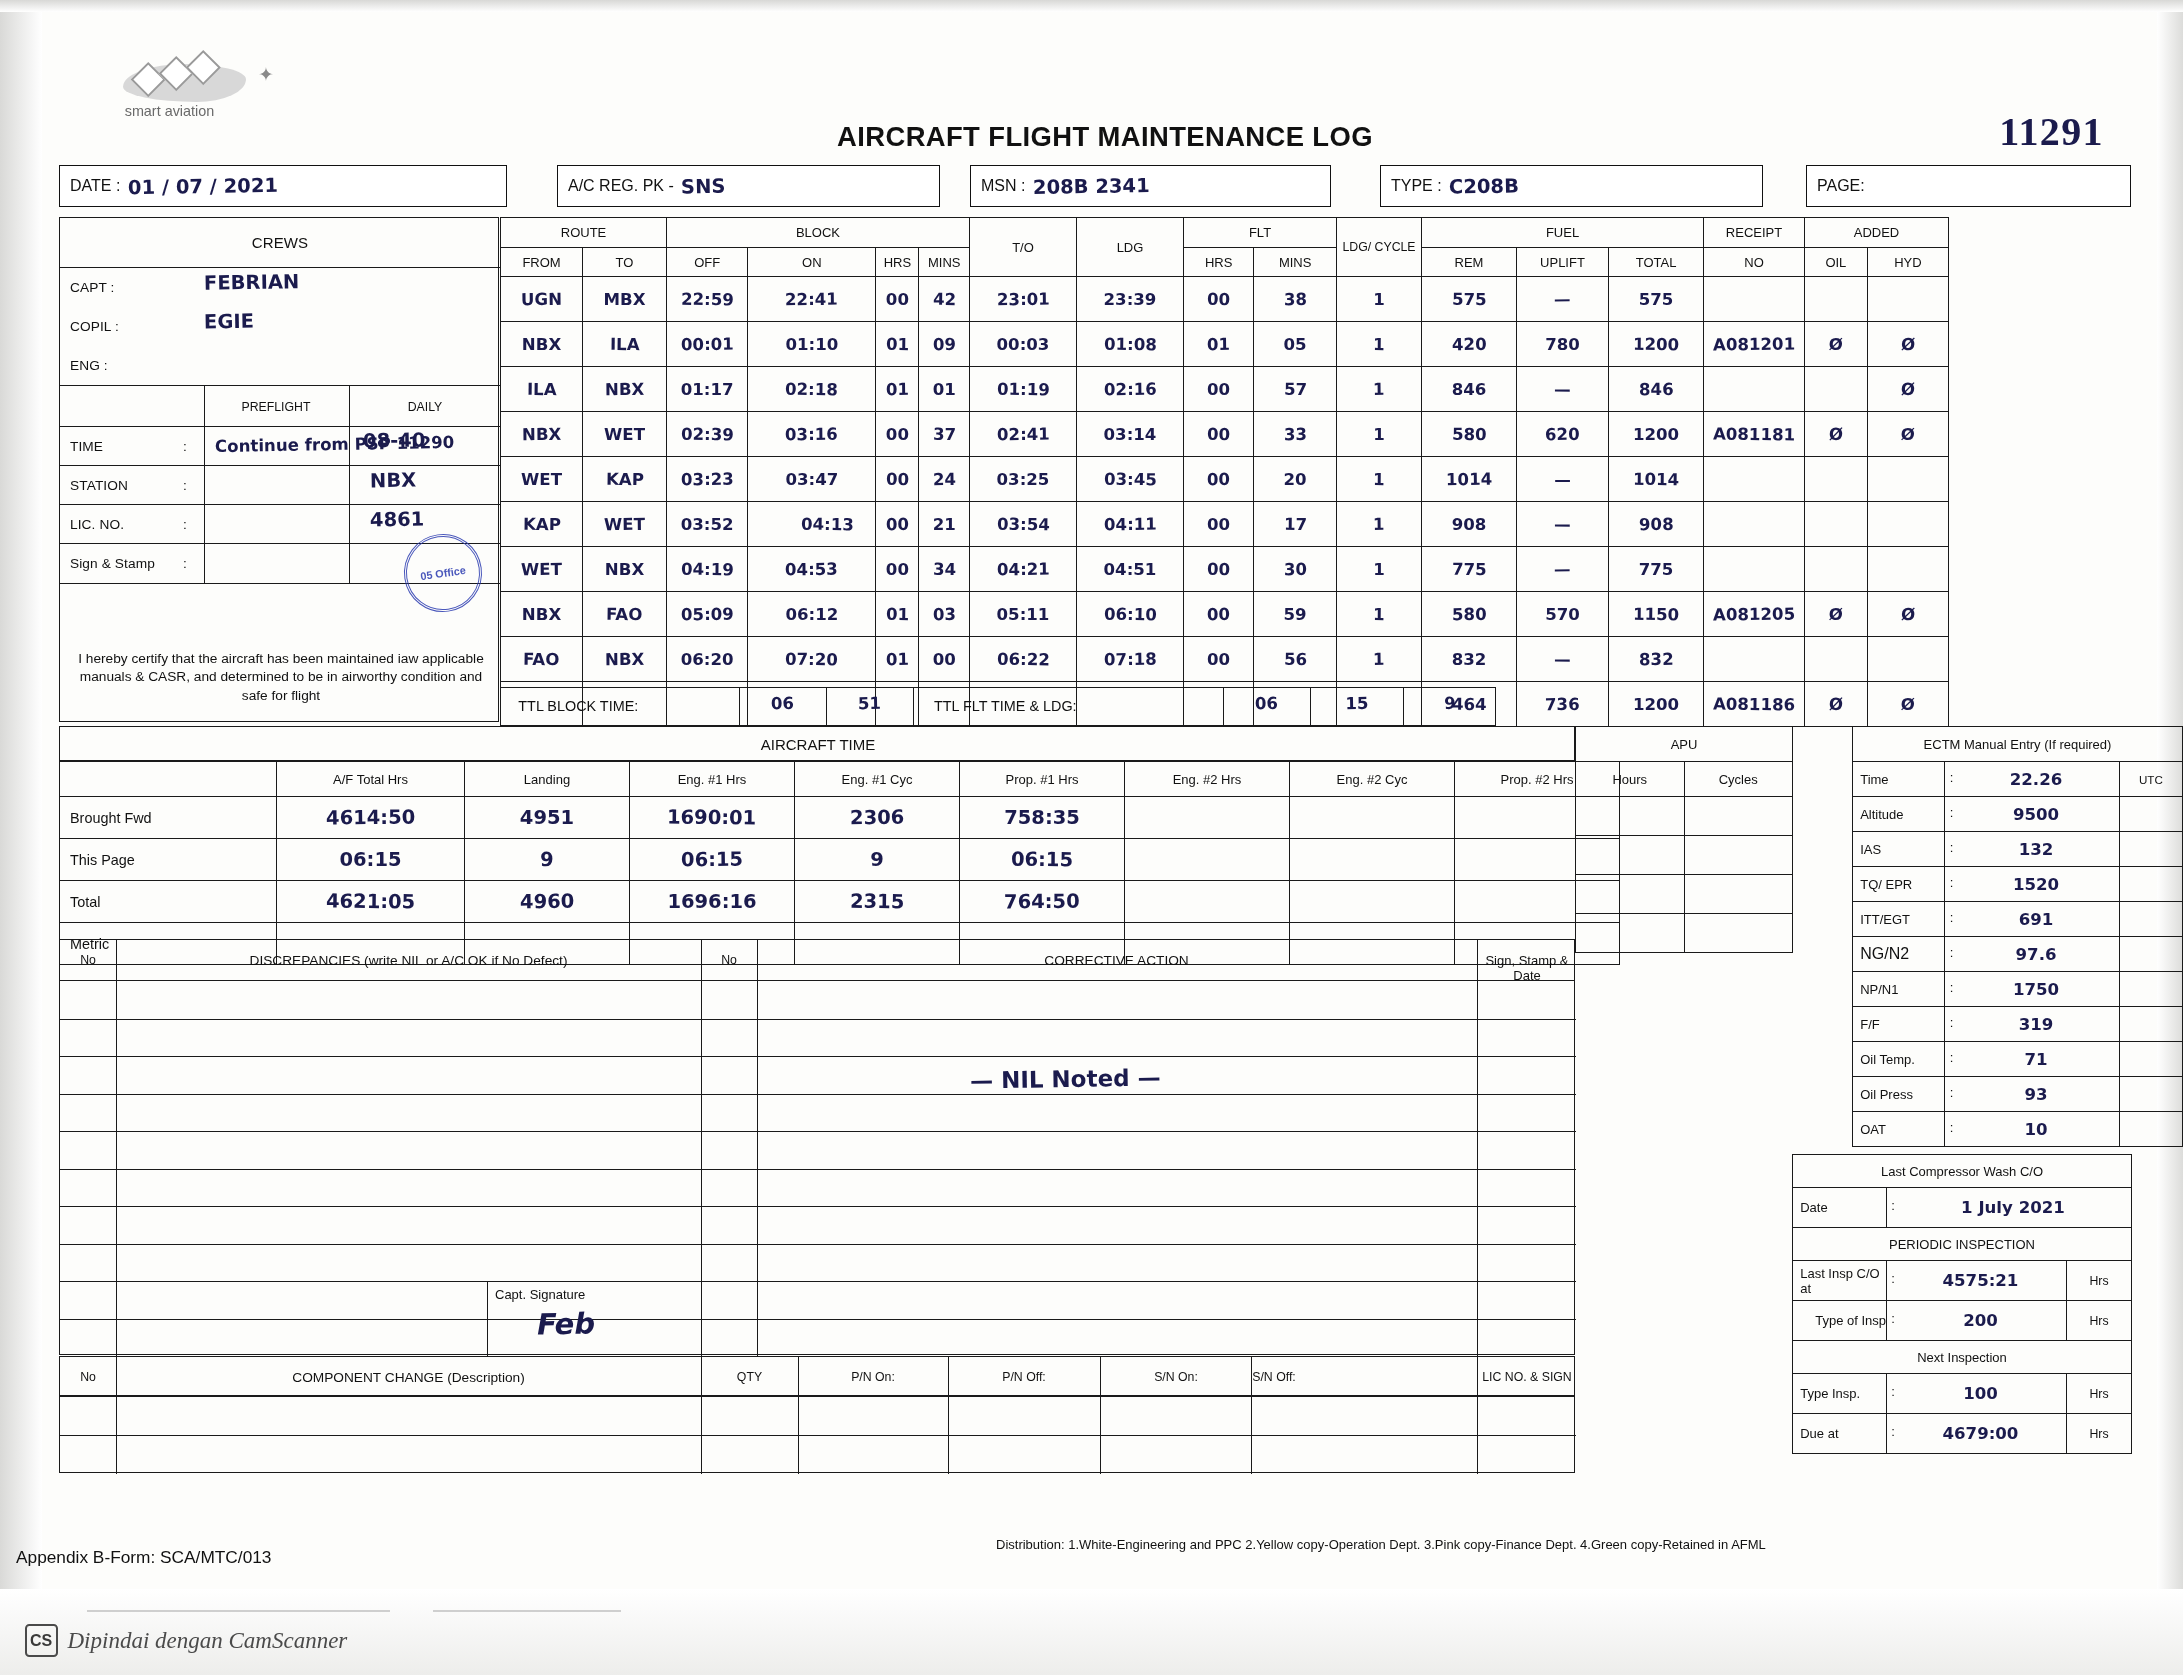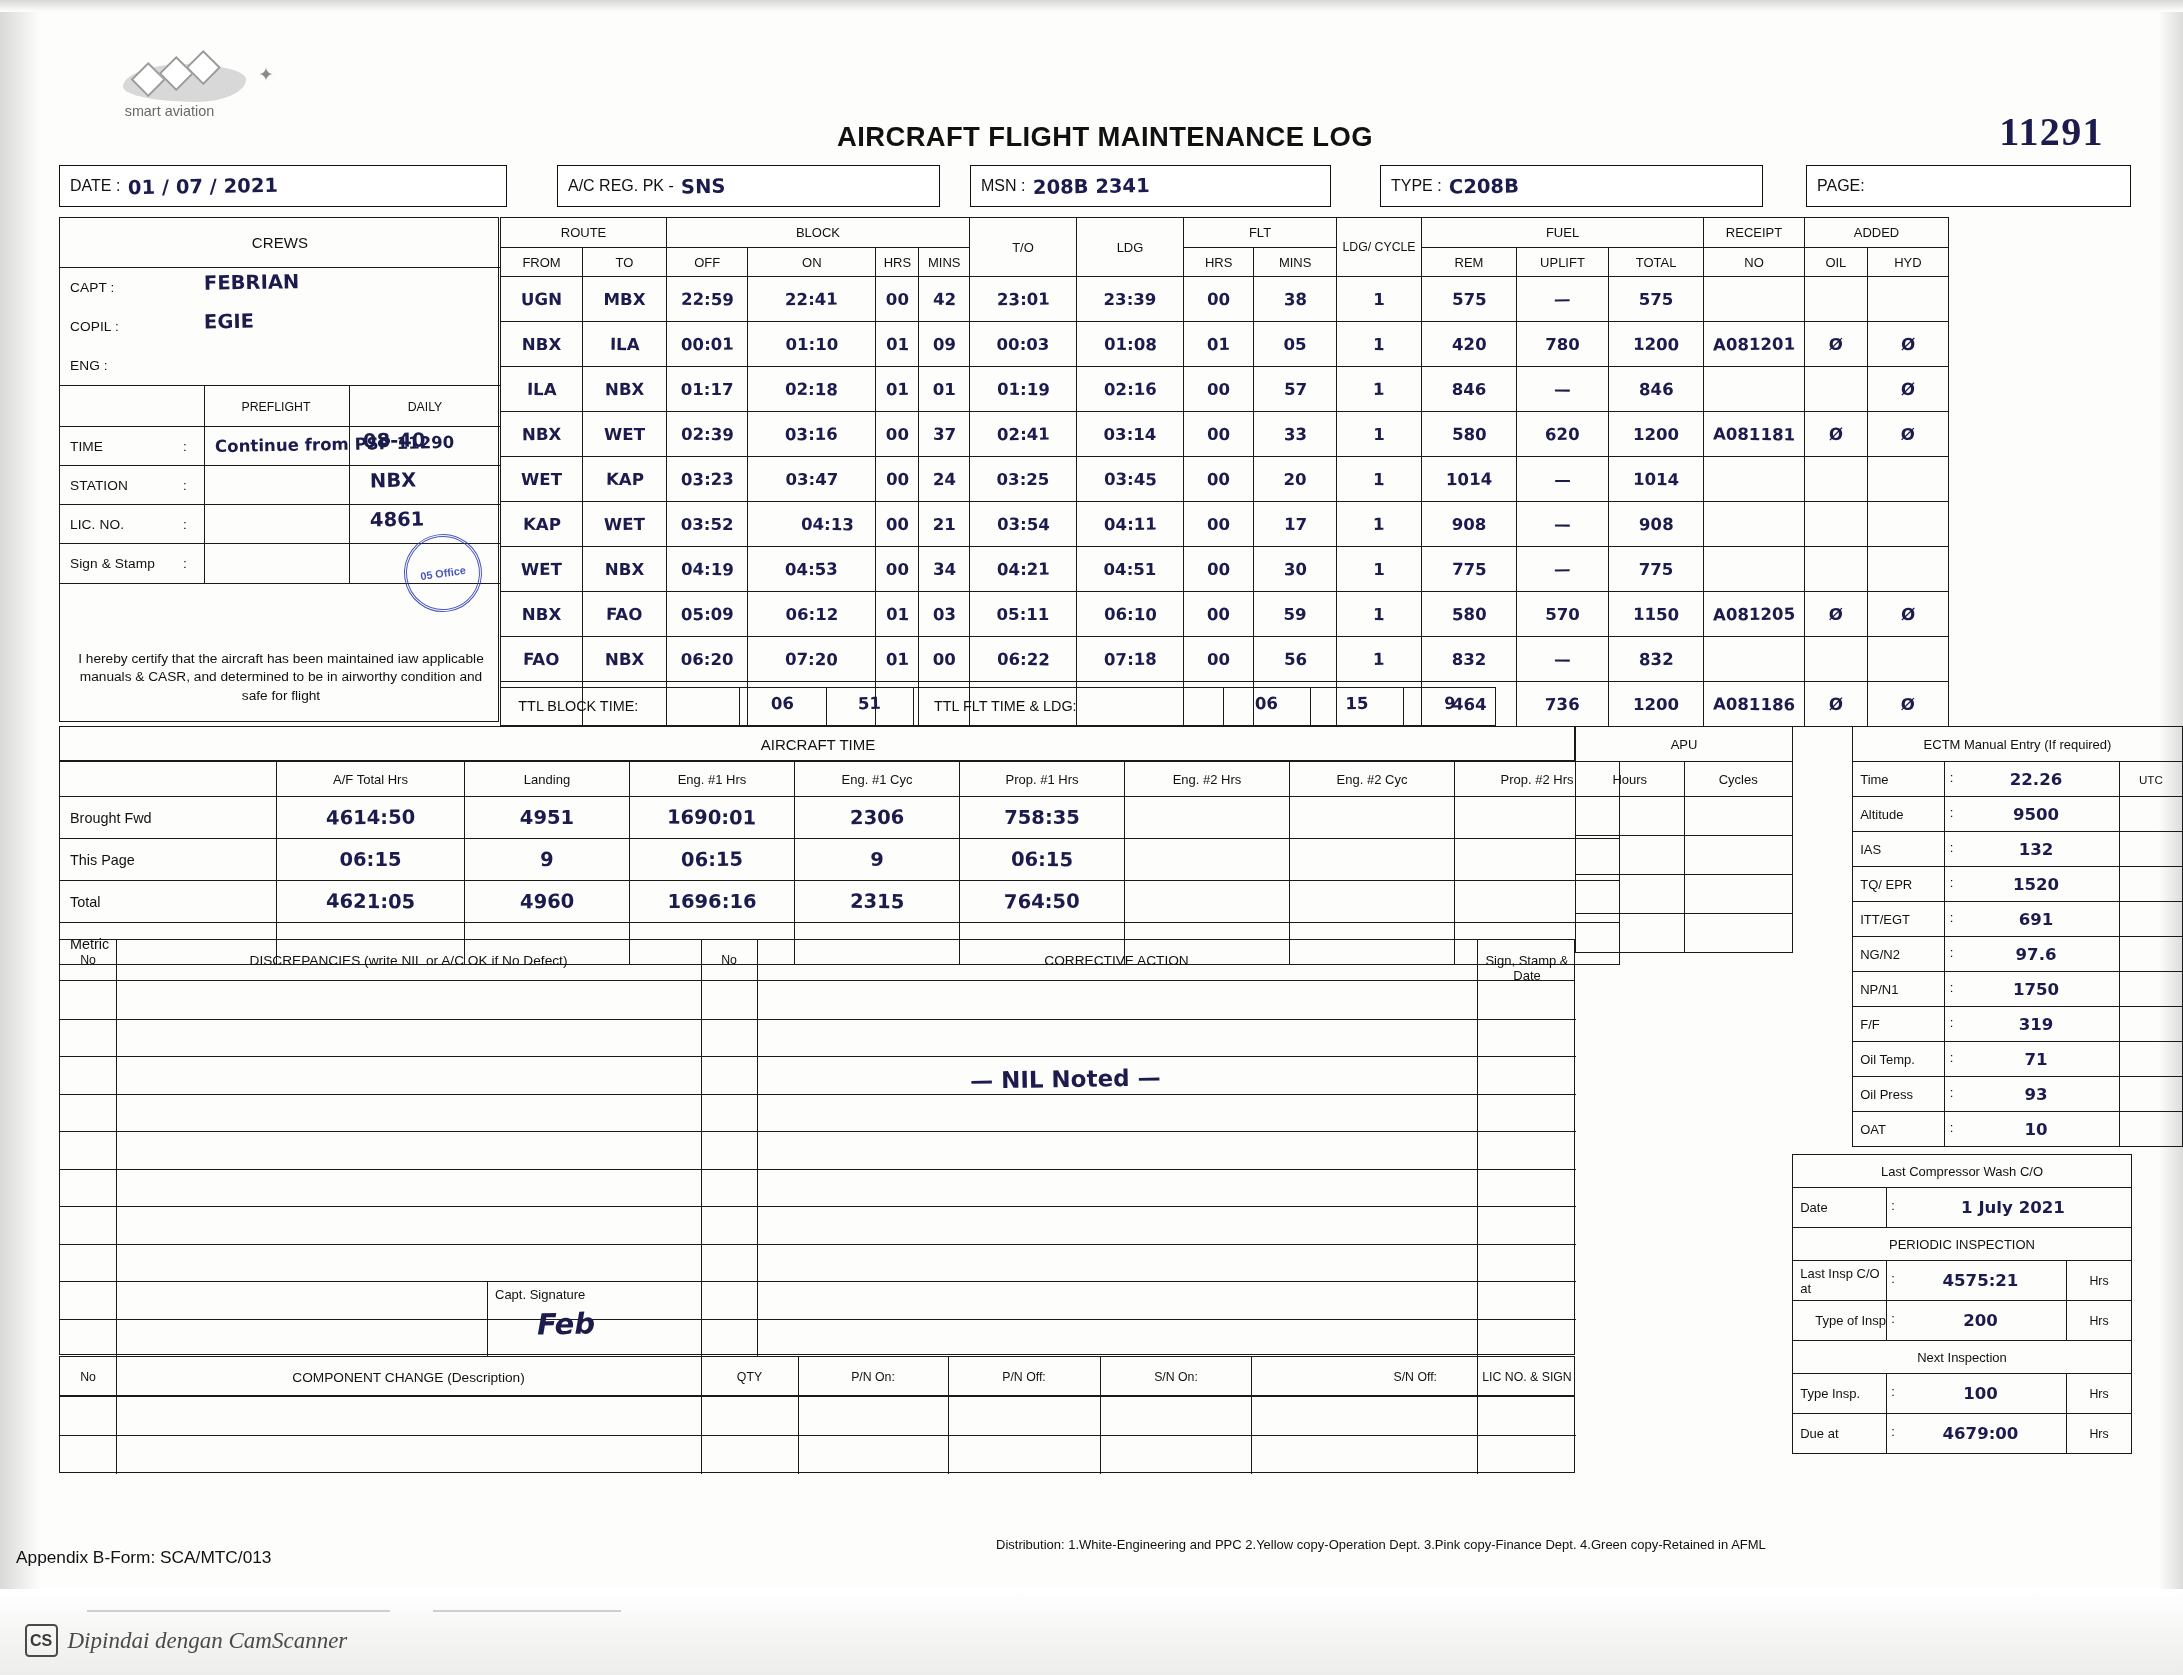--- a/index.html
+++ b/index.html
@@ -581,21 +581,21 @@
             <td style="width: 94px; height: 35px; text-align: left; padding-left: 7.2px; font-size: 13px;">TQ/ EPR</td>
             <td style="width: 180px;"><span style="float: left; padding-left: 4.3px; font-size: 13px;">:</span><span class="hand sm">1520</span></td>
             <td style="width: 65px; font-size: 11.6px;"></td>
           </tr>
           <tr>
             <td style="width: 94px; height: 35px; text-align: left; padding-left: 7.2px; font-size: 13px;">ITT/EGT</td>
             <td style="width: 180px;"><span style="float: left; padding-left: 4.3px; font-size: 13px;">:</span><span class="hand sm">691</span></td>
             <td style="width: 65px; font-size: 11.6px;"></td>
           </tr>
           <tr>
-            <td style="width: 94px; height: 35px; text-align: left; padding-left: 7.2px; font-size: 13px;">NG/N2</td>
+            <td style="width: 94px; height: 35px; text-align: left; padding-left: 7.2px; font-size: 16px;">NG/N2</td>
             <td style="width: 180px;"><span style="float: left; padding-left: 4.3px; font-size: 13px;">:</span><span class="hand sm">97.6</span></td>
             <td style="width: 65px; font-size: 11.6px;"></td>
           </tr>
           <tr>
             <td style="width: 94px; height: 35px; text-align: left; padding-left: 7.2px; font-size: 13px;">NP/N1</td>
             <td style="width: 180px;"><span style="float: left; padding-left: 4.3px; font-size: 13px;">:</span><span class="hand sm">1750</span></td>
             <td style="width: 65px; font-size: 11.6px;"></td>
           </tr>
           <tr>
             <td style="width: 94px; height: 35px; text-align: left; padding-left: 7.2px; font-size: 13px;">F/F</td>
@@ -718,21 +718,21 @@
     <div class="vline" style="left:888px; top:0; height:40px;"></div>
     <div class="vline" style="left:1040px; top:0; height:40px;"></div>
     <div class="vline" style="left:1191px; top:0; height:40px;"></div>
     <div class="vline" style="left:1417px; top:0; height:40px;"></div>
     <div class="center lbl-s" style="position:absolute; left:0; top:13px; width:56px;">No</div>
     <div class="center" style="position:absolute; left:56px; top:13px; width:585px; font-size:13.7px;">COMPONENT CHANGE (Description)</div>
     <div class="center lbl-s" style="position:absolute; left:641px; top:13px; width:97px;">QTY</div>
     <div class="center lbl-s" style="position:absolute; left:738px; top:13px; width:150px;">P/N On:</div>
     <div class="center lbl-s" style="position:absolute; left:888px; top:13px; width:152px;">P/N Off:</div>
     <div class="center lbl-s" style="position:absolute; left:1040px; top:13px; width:152px;">S/N On:</div>
-    <div class="center lbl-s" style="position:absolute; left:1191px; top:13px; width:186px;text-align:right;">S/N Off:</div>
+    <div class="center lbl-s" style="position:absolute; left:1121px; top:13px; width:186px;">S/N Off:</div>
     <div class="center lbl-s" style="position:absolute; left:1417px; top:13px; width:100px;">LIC NO. &amp; SIGN</div>
   </div>
 
   <div class="box" style="left:59px; top:1396px; width:1516px; height:77px;">
     <div class="vline" style="left:56px; top:0; height:77px;"></div>
     <div class="vline" style="left:641px; top:0; height:77px;"></div>
     <div class="vline" style="left:738px; top:0; height:77px;"></div>
     <div class="vline" style="left:888px; top:0; height:77px;"></div>
     <div class="vline" style="left:1040px; top:0; height:77px;"></div>
     <div class="vline" style="left:1191px; top:0; height:77px;"></div>

